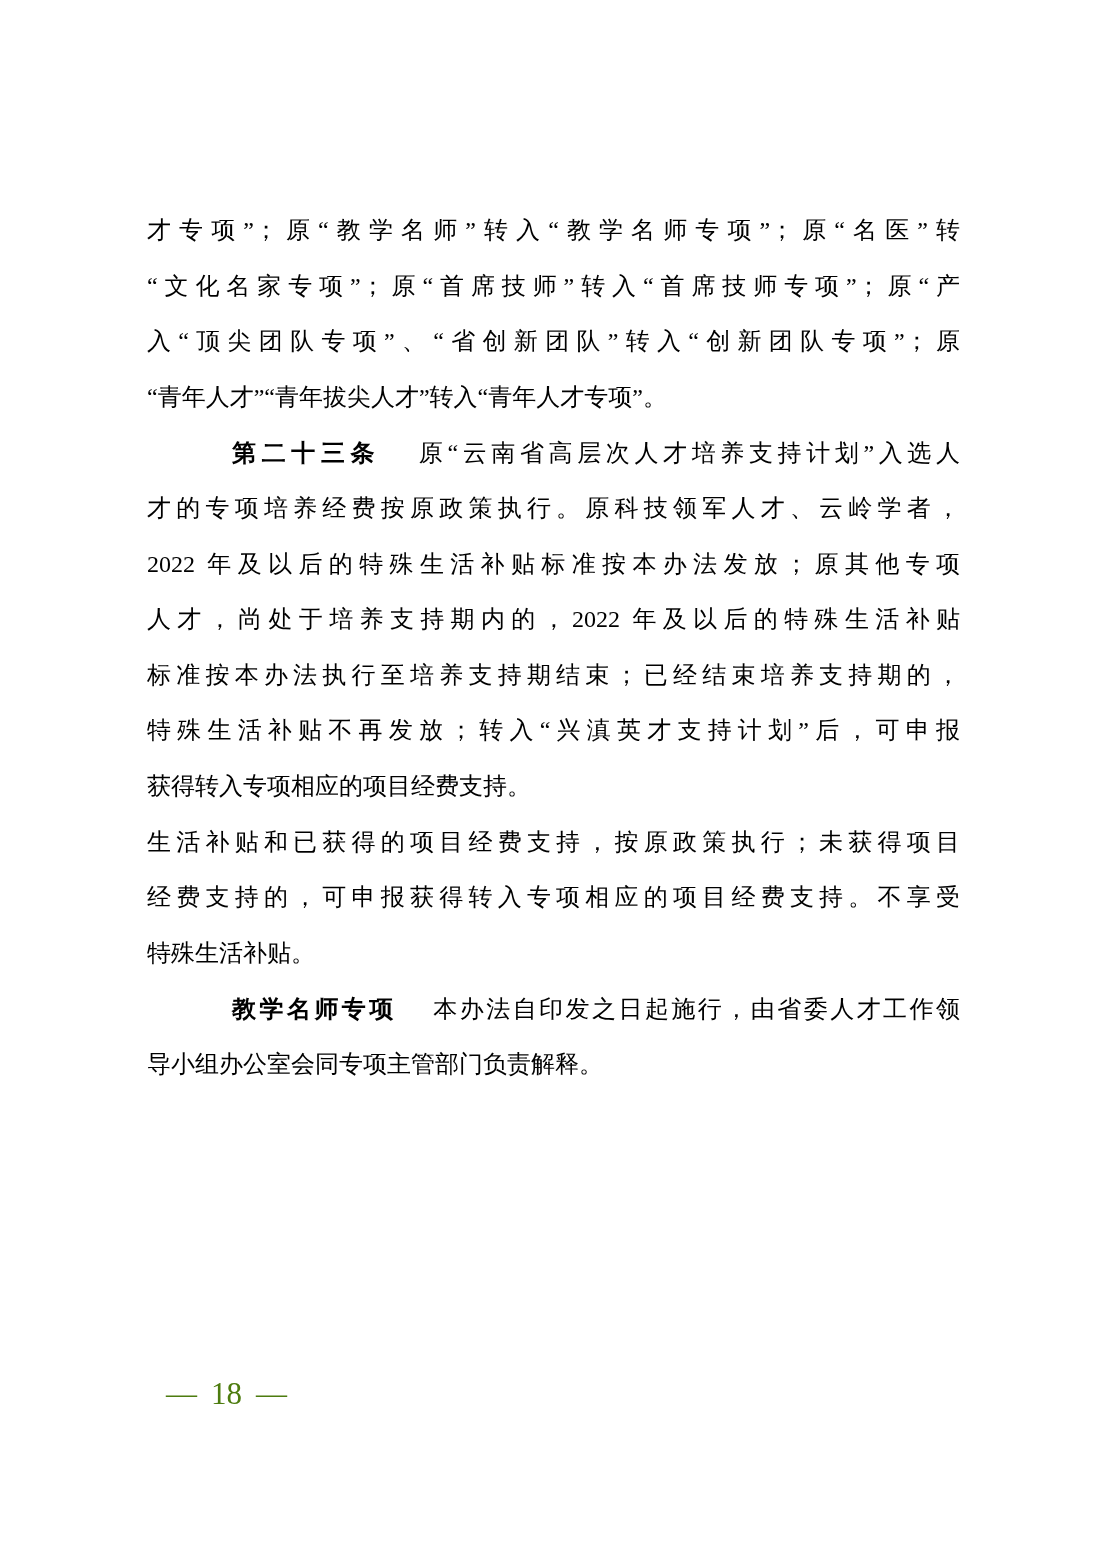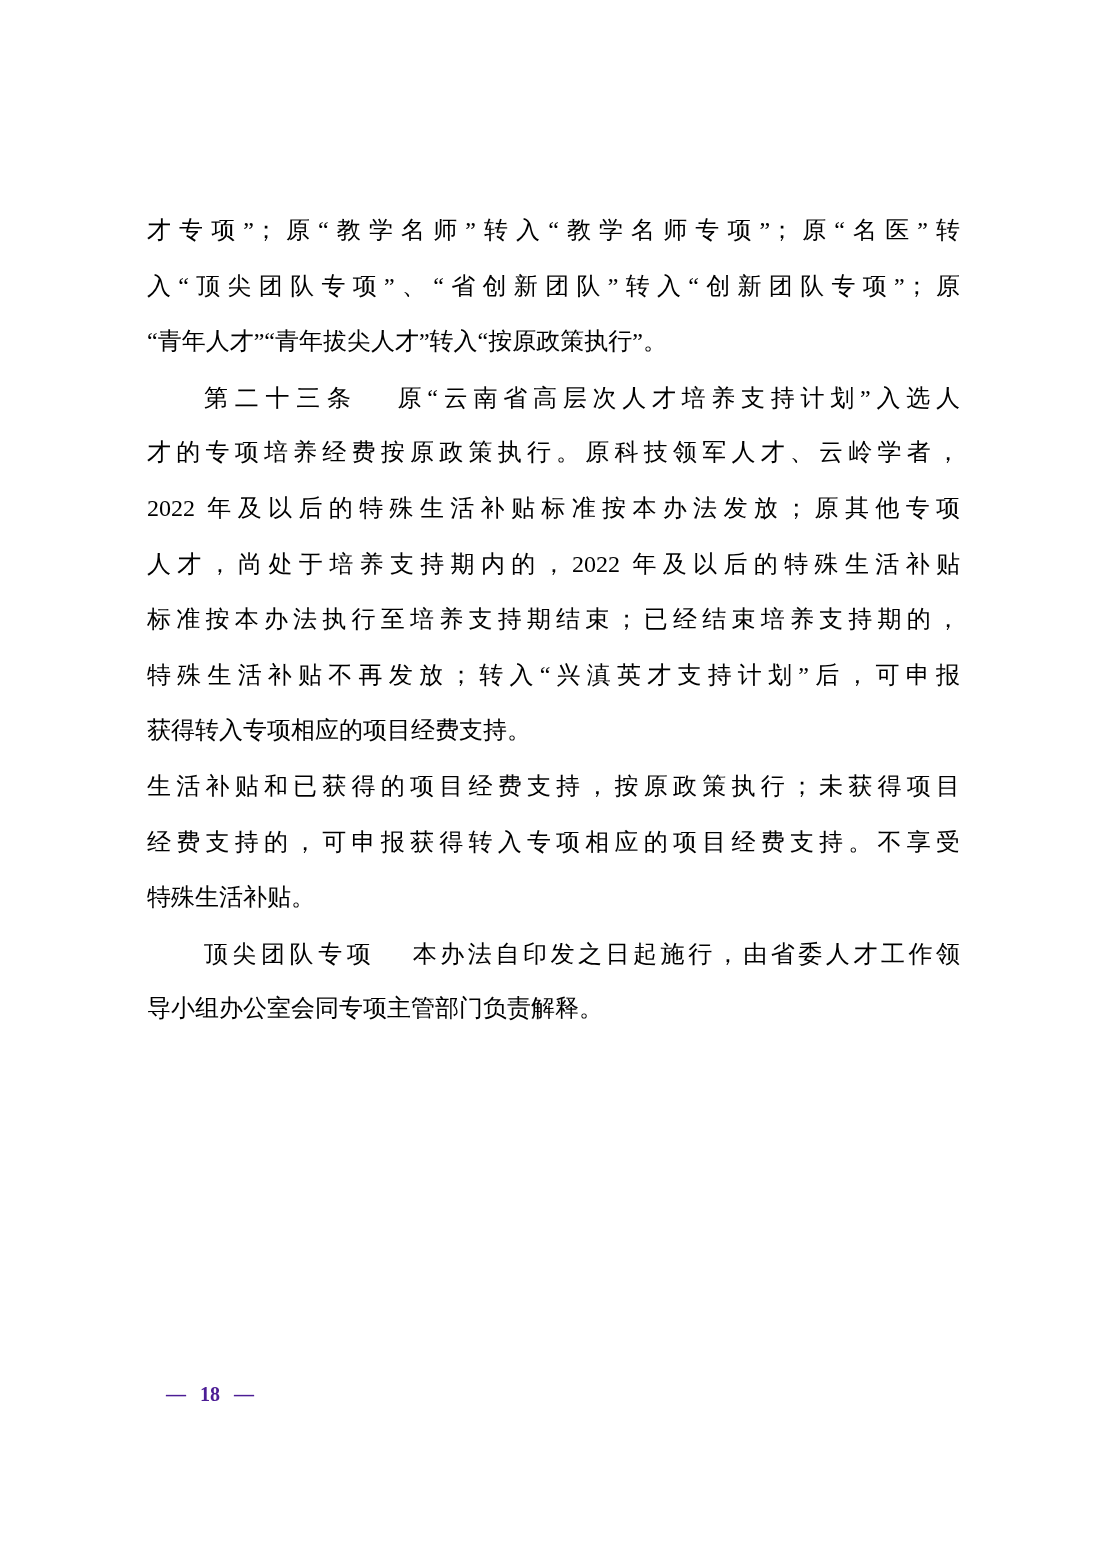--- a/index.html
+++ b/index.html
@@ -37,60 +37,61 @@
   .line.fill {
     text-align: justify;
     text-align-last: justify;
     text-justify: inter-character;
   }
   .line.indent {
     text-indent: 57px;
   }
   .lead {
     font-family: "Liberation Sans", "DejaVu Sans", sans-serif;
-    font-weight: 400;
+    font-weight: 700;
     letter-spacing: 1px;
+    margin-left: 28px;
   }
   .lead-gap {
     display: inline-block;
     width: 34px;
   }
   .footer {
     position: absolute;
     left: 166px;
     top: 1374px;
-    font-size: 20px;
+    font-size: 31px;
     line-height: 40px;
-    color: #4c1d95;
-    font-weight: bold;
+    color: #4d7c0f;
   }
   .footer .dash {
     letter-spacing: 0;
   }
   .footer .num {
     margin: 0 14px;
   }
 </style>
 </head>
 <body>
 
 <div class="page">
   <div class="body-text" id="body-text">
       <div class="line fill"><span>才专项”；原“教学名师”转入“教学名师专项”；原“名医”转</span></div>
+      <div class="line fill"><span>“文化名家专项”；原“首席技师”转入“首席技师专项”；原“产</span></div>
       <div class="line fill"><span>入“顶尖团队专项”、“省创新团队”转入“创新团队专项”；原</span></div>
-      <div class="line"><span>“青年人才”“青年拔尖人才”转入“按原政策执行”。</span></div>
+      <div class="line"><span>“青年人才”“青年拔尖人才”转入“青年人才专项”。</span></div>
       <div class="line fill indent"><span class="lead">第二十三条</span><span class="lead-gap"></span><span>原“云南省高层次人才培养支持计划”入选人</span></div>
       <div class="line fill"><span>才的专项培养经费按原政策执行。原科技领军人才、云岭学者，</span></div>
       <div class="line fill"><span>2022 年及以后的特殊生活补贴标准按本办法发放；原其他专项</span></div>
       <div class="line fill"><span>人才，尚处于培养支持期内的，2022 年及以后的特殊生活补贴</span></div>
       <div class="line fill"><span>标准按本办法执行至培养支持期结束；已经结束培养支持期的，</span></div>
       <div class="line fill"><span>特殊生活补贴不再发放；转入“兴滇英才支持计划”后，可申报</span></div>
       <div class="line"><span>获得转入专项相应的项目经费支持。</span></div>
       <div class="line fill"><span>生活补贴和已获得的项目经费支持，按原政策执行；未获得项目</span></div>
       <div class="line fill"><span>经费支持的，可申报获得转入专项相应的项目经费支持。不享受</span></div>
       <div class="line"><span>特殊生活补贴。</span></div>
-      <div class="line fill indent"><span class="lead">顶尖团队专项</span><span class="lead-gap"></span><span>本办法自印发之日起施行，由省委人才工作领</span></div>
+      <div class="line fill indent"><span class="lead">教学名师专项</span><span class="lead-gap"></span><span>本办法自印发之日起施行，由省委人才工作领</span></div>
       <div class="line"><span>导小组办公室会同专项主管部门负责解释。</span></div>
     </div>
   <div class="footer">
     <span class="dash">—</span><span class="num">18</span><span class="dash">—</span>
   </div>
 </div>
 
 </body></html>

